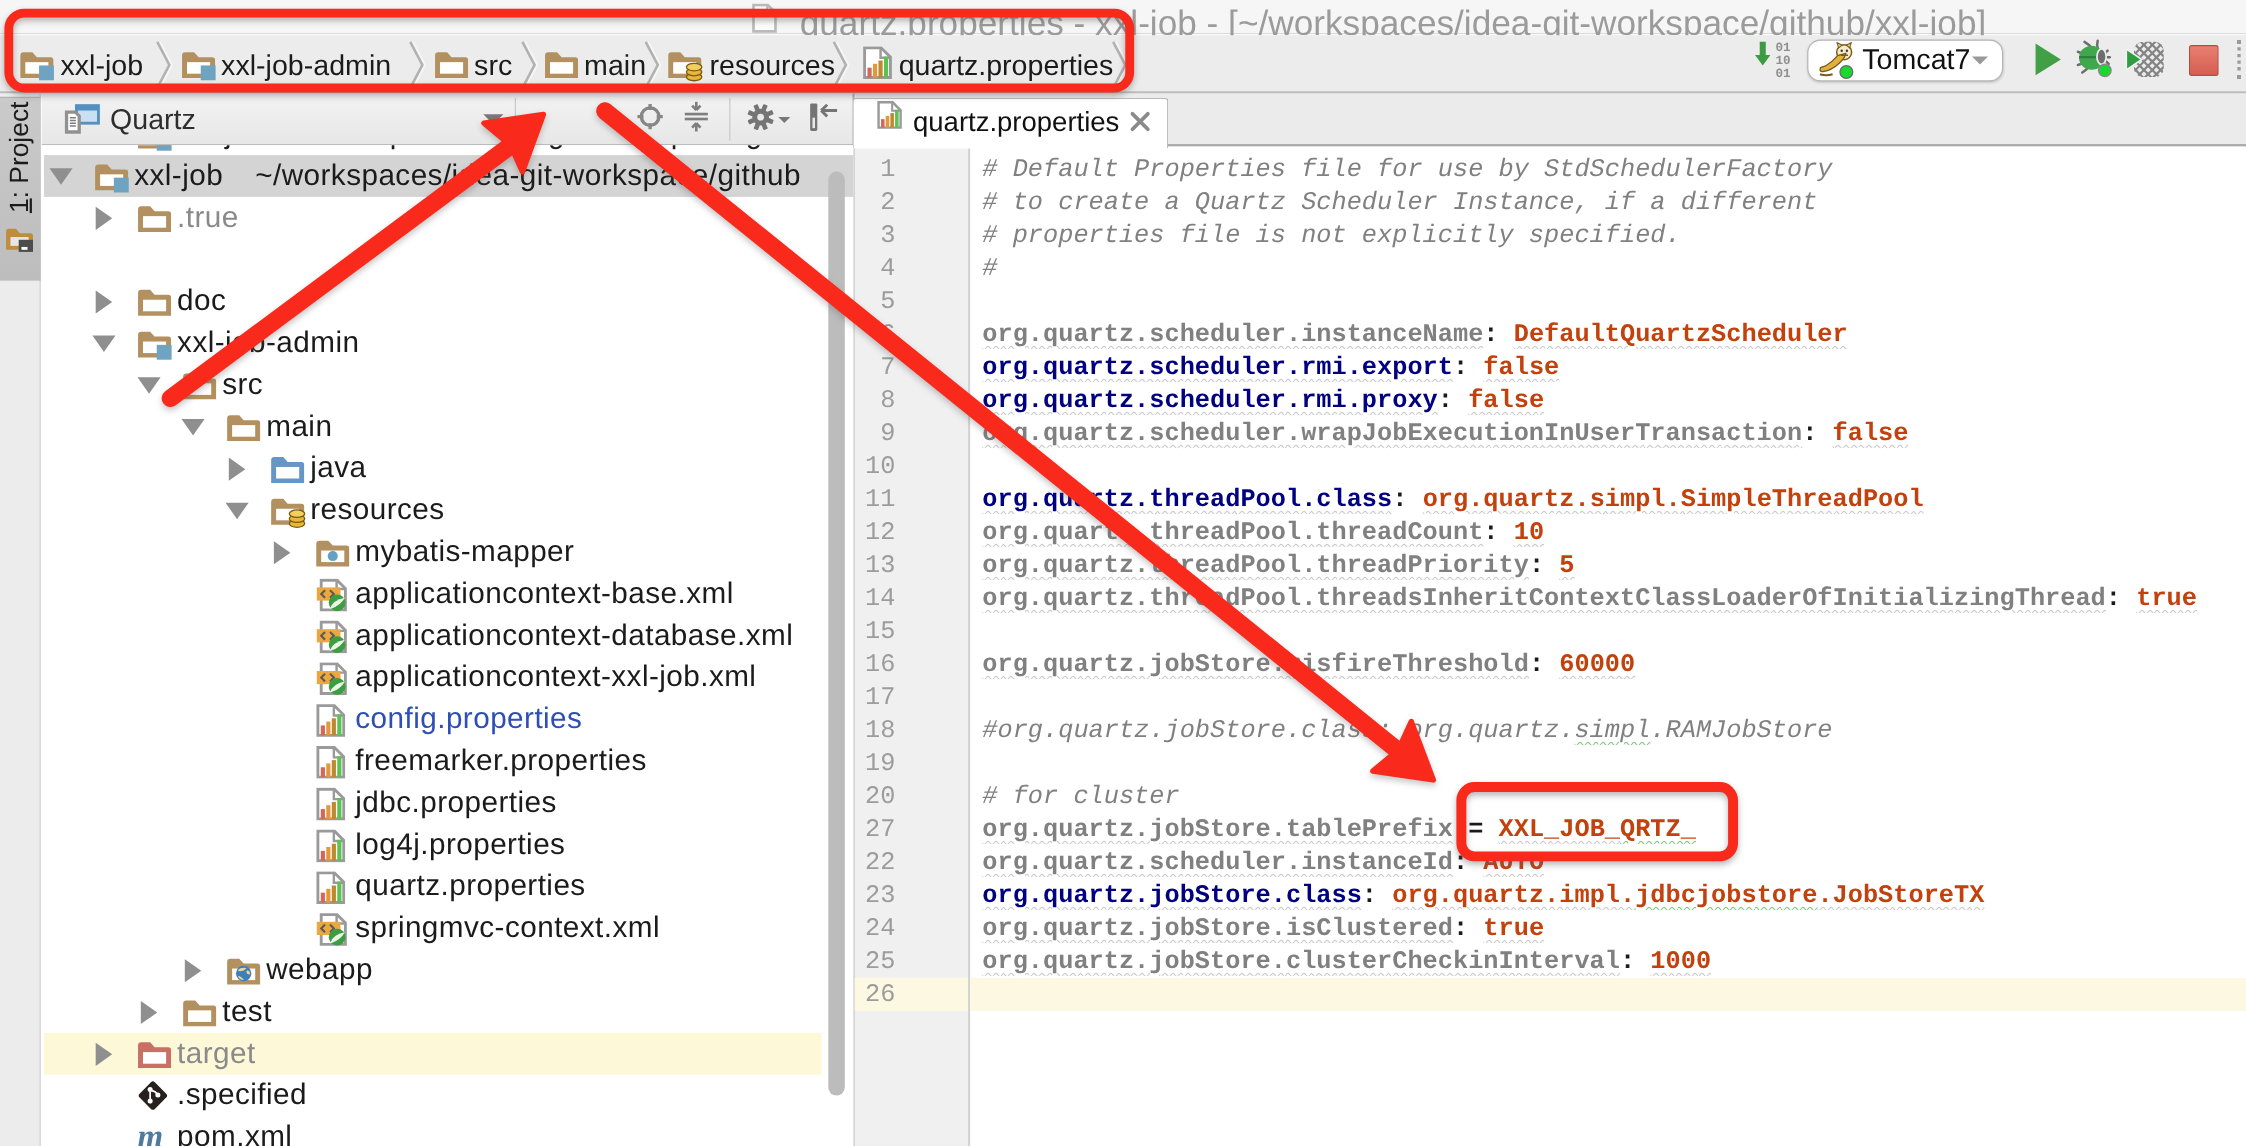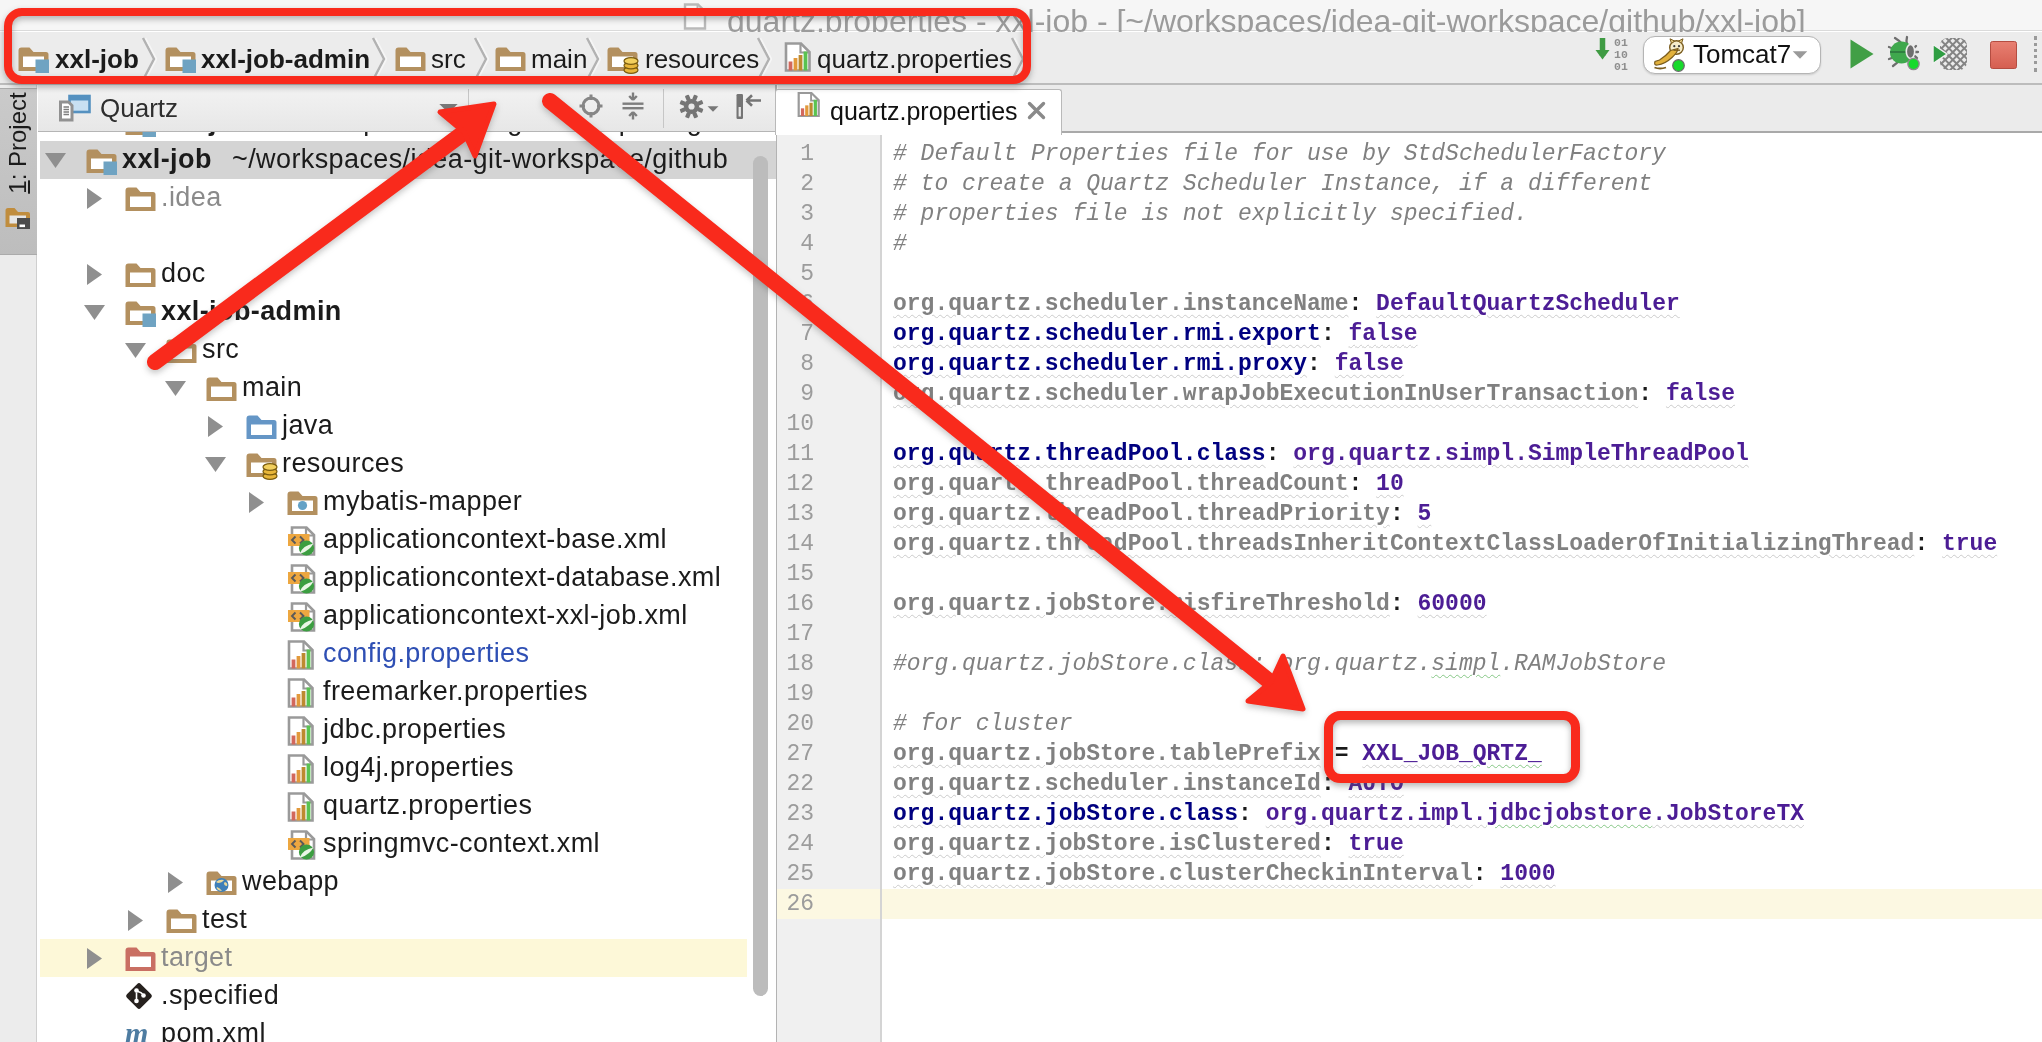--- a/index.html
+++ b/index.html
@@ -1,28 +1,28 @@
 <!DOCTYPE html>
 <html><head>
 <meta charset="utf-8">
 <style>
 * { margin:0; padding:0; box-sizing:border-box; }
 html,body { width:2042px; height:1042px; overflow:hidden; }
 body { font-family:"Liberation Sans", sans-serif; position:relative; background:#fff; }
 .abs { position:absolute; }
 .crumbtext { top:44px; font-size:26px; color:#1b1b1b; white-space:nowrap; position:absolute; }
-.b { font-weight:bold; }
+.b { font-weight:normal; }
 .tlabel { position:absolute; font-size:27px; color:#1b1b1b; white-space:nowrap; letter-spacing:0.4px; }
 .tgray { color:#8a8a8a; }
 .tblue { color:#2e4fb4; }
 .mono { font-family:"Liberation Mono",monospace; }
 .c  { color:#808080; font-style:italic; }
 .kg { color:#808080; font-weight:bold; }
 .kn { color:#000080; font-weight:bold; }
-.v  { color:#4c1d95; font-weight:bold; }
+.v  { color:#c2410c; font-weight:bold; }
 .pc { color:#1a1a1a; font-weight:bold; }
 .wg  { text-decoration:underline; text-decoration-style:wavy; text-decoration-color:#cbcbcb; text-decoration-thickness:1.4px; text-underline-offset:4px; }
 .wgr { text-decoration:underline; text-decoration-style:wavy; text-decoration-color:#86c786; text-decoration-thickness:1.4px; text-underline-offset:4px; }
 .cl { height:30px; }
 svg { display:block; }
 </style>
 </head>
 <body>
 
 <div class="abs" style="left:0;top:0;width:2042px;height:31px;background:#f6f6f6;border-bottom:1px solid #dadada"></div>
@@ -377,21 +377,21 @@
         <svg width="17" height="23" viewBox="0 0 17 23">
           <path fill="#8f8f8f" d="M1 1 L16 11.5 L1 22 Z"></path>
         </svg>
       </div>
       <div style="position:absolute;left:87px;top:5px">
         <svg width="31" height="28" viewBox="0 0 31 28">
 <path fill="#b3905f" d="M0.5 27 V6.5 Q0.5 3.5 3.5 3.5 H11.5 L15.5 8 H28 Q30.5 8 30.5 10.5 V27 Z"></path>
 <rect x="5" y="12.5" width="21" height="10.5" fill="#fff"></rect>
 </svg>
       </div>
-      <div class="tlabel tgray" style="left:123px;top:3px">.idea</div>
+      <div class="tlabel tgray" style="left:123px;top:3px">.true</div>
     </div>
 <div style="position:absolute;left:0;top:123px;width:712px;height:38px;overflow:hidden">
       <div style="position:absolute;left:48px;top:8px">
         <svg width="17" height="23" viewBox="0 0 17 23">
           <path fill="#8f8f8f" d="M1 1 L16 11.5 L1 22 Z"></path>
         </svg>
       </div>
       <div style="position:absolute;left:87px;top:5px">
         <svg width="31" height="28" viewBox="0 0 31 28">
 <path fill="#b3905f" d="M0.5 27 V6.5 Q0.5 3.5 3.5 3.5 H11.5 L15.5 8 H28 Q30.5 8 30.5 10.5 V27 Z"></path>

